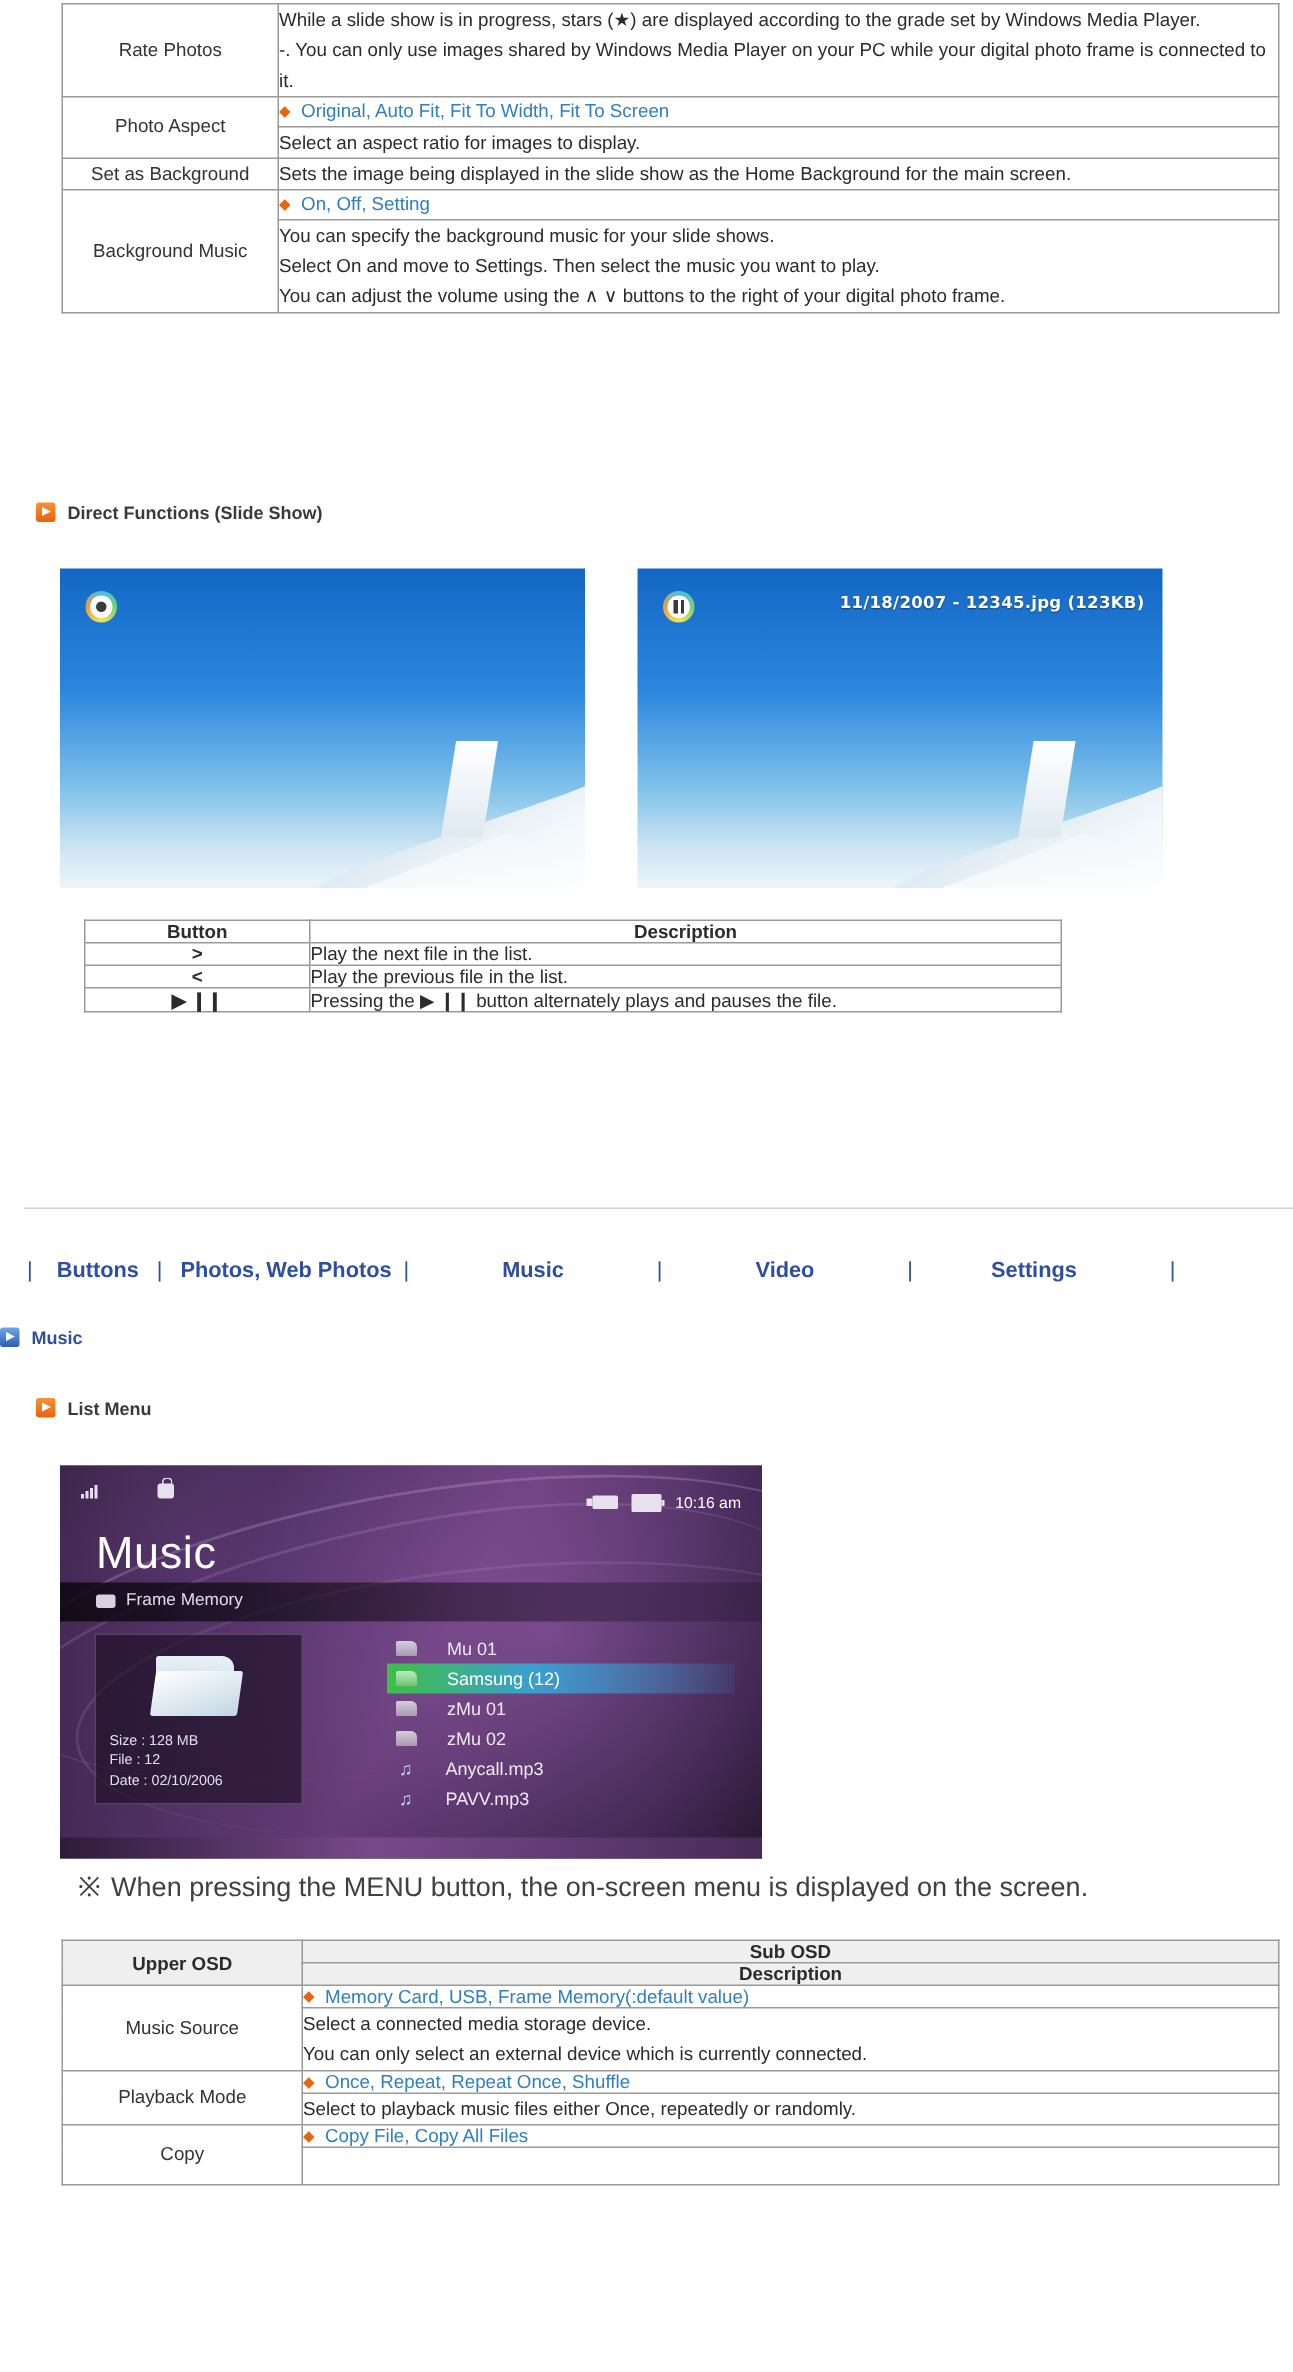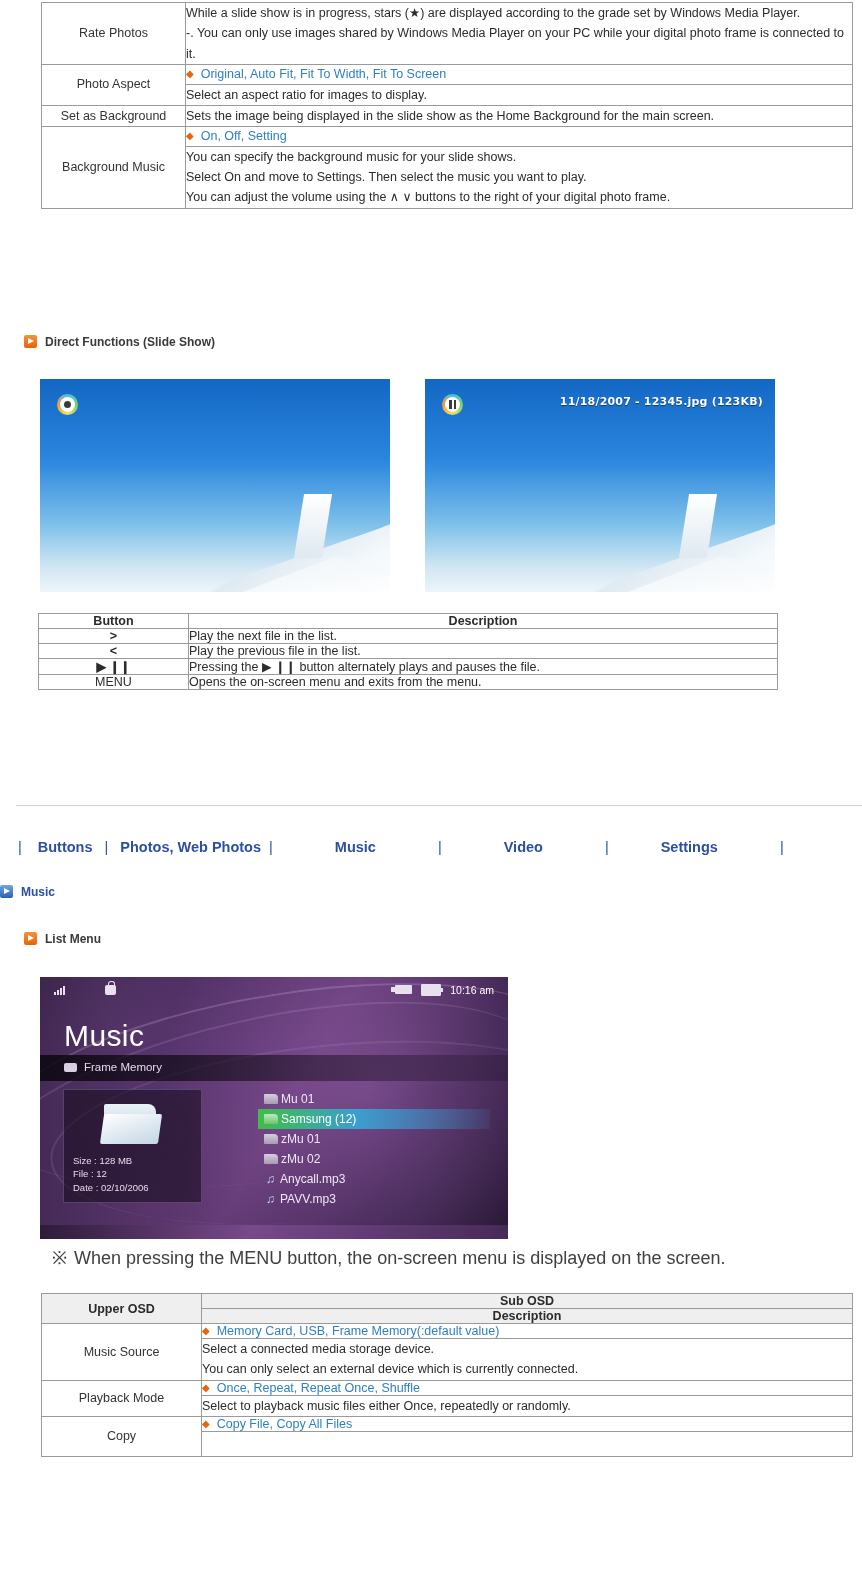--- a/index.html
+++ b/index.html
@@ -182,23 +182,23 @@
     font-size: 11px;
     font-weight: bold;
     font-family: "DejaVu Sans", sans-serif;
     text-shadow: 0 1px 1px rgba(0,0,0,.45);
     letter-spacing: .2px;
   }
 
   
   .table2 {
     position: absolute;
-    left: 38px;
+    left: 56px;
     top: 613px;
-    width: 740px;
+    width: 652px;
   }
   .table2 td, .table2 th {
     border: 1px solid #d9c2e0;
     padding: 0;
   }
   .table2 th {
     font-size: 12.5px;
     font-weight: bold;
     color: #2b2b2b;
     padding: 8px 0;
@@ -293,22 +293,21 @@
     width: 118%;
     height: 66%;
     border-top-color: rgba(230,200,245,.10);
     transform: rotate(-6deg);
   }
   .dev-status {
     position: absolute;
     left: 0; right: 0; top: 0;
     height: 25px;
     display: flex;
-    align-items: center;
-    padding: 0 14px;
+    padding: 12px 14px;
     color: #ffffff;
     font-size: 10.5px;
     gap: 28px;
   }
   .sig {
     display: inline-flex;
     align-items: flex-end;
     gap: 1px;
     height: 10px;
     margin-right: 12px;
@@ -438,21 +437,21 @@
     top: 112px;
     width: 232px;
   }
   .dev-li {
     display: flex;
     align-items: center;
     height: 20px;
     padding-left: 6px;
     color: #efe8f4;
     font-size: 12px;
-    gap: 3px;
+    gap: 20px;
   }
   .dev-li.sel {
     background: linear-gradient(90deg, #3fbe46 0%, #3a9fd0 42%, rgba(60,120,190,.15) 100%);
     color: #ffffff;
   }
   .ficon {
     width: 14px; height: 10px;
     background: linear-gradient(#d6ccde, #a79bb4);
     border-radius: 1px 4px 1px 1px;
     flex: none;
@@ -612,24 +611,20 @@
       <td class="t2-btn">&gt;</td>
       <td class="t2-desc">Play the next file in the list.</td>
     </tr>
     <tr>
       <td class="t2-btn">&lt;</td>
       <td class="t2-desc">Play the previous file in the list.</td>
     </tr>
     <tr>
       <td class="t2-btn">▶ ❙❙</td>
       <td class="t2-desc">Pressing the ▶ ❙❙ button alternately plays and pauses the file.</td>
-    </tr>
-    <tr>
-      <td class="t2-btn plain">MENU</td>
-      <td class="t2-desc">Opens the on-screen menu and exits from the menu.</td>
     </tr>
   </tbody>
 </table>
 
 <div class="divider"></div>
 
 <div class="navbar">
   <span class="sep">|</span>
   <a href="#" style="margin:0 10px 0 14px">Buttons</a>
   <span class="sep">|</span>

